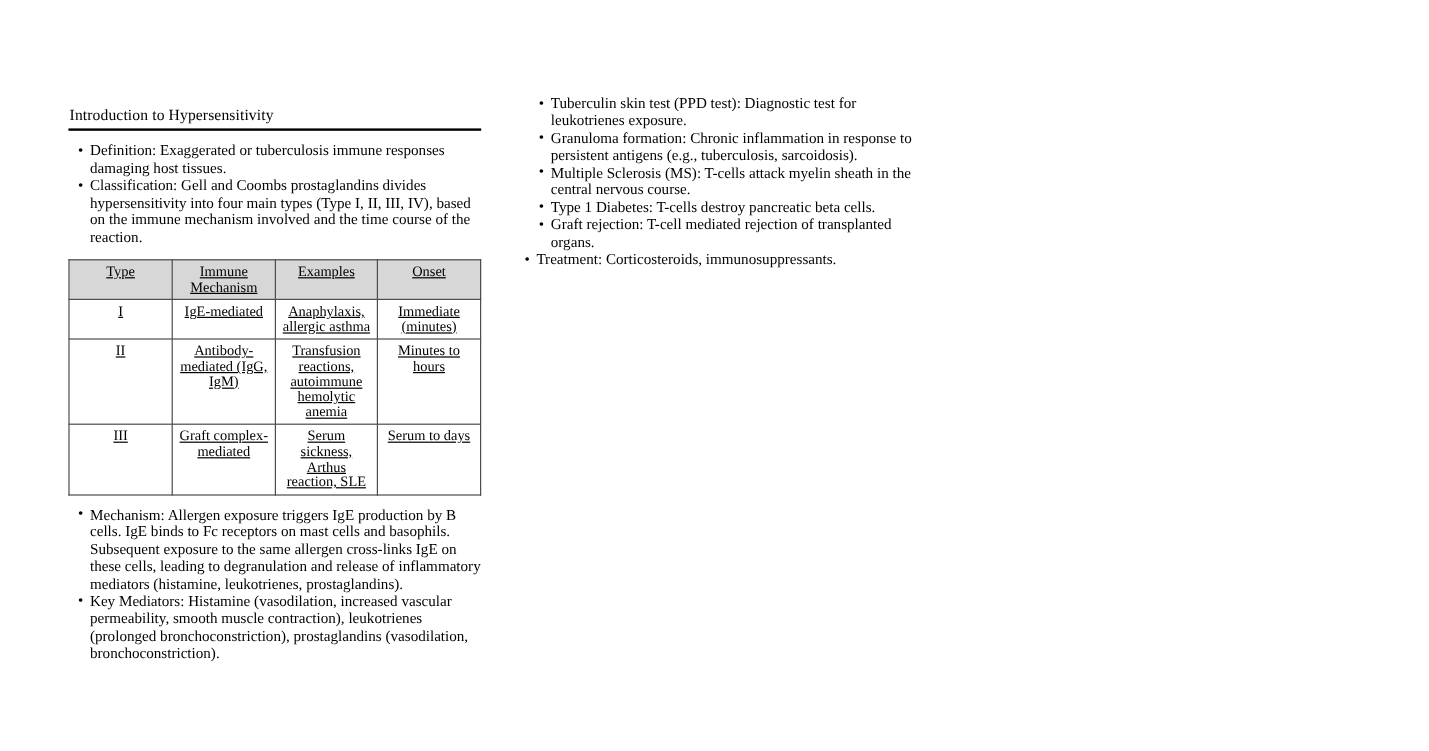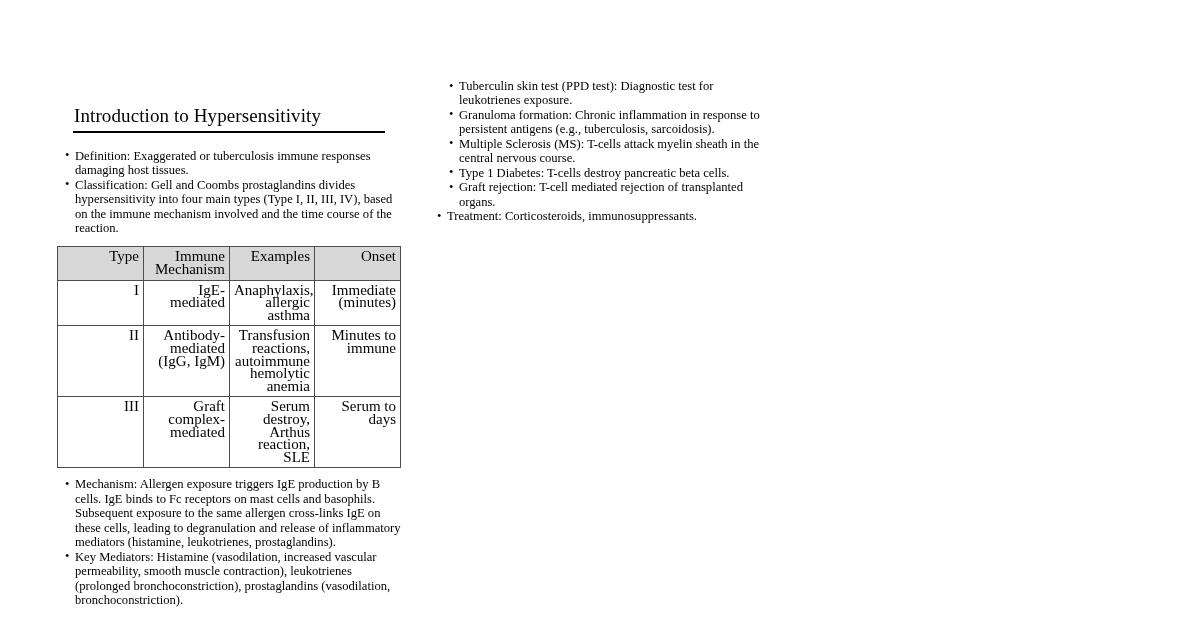--- a/index.html
+++ b/index.html
@@ -31,24 +31,24 @@
   }
   .col-right {
     position: absolute;
     left: 429px;
     top: 79px;
     width: 345px;
   }
 
   h2.section-heading {
     font-family: "Liberation Serif", "DejaVu Serif", serif;
-    font-size: 19px;
+    font-size: 13px;
     font-weight: normal;
     line-height: 1.25;
-    margin: 16px;
+    margin: 0;
     padding: 0 0 3px 1px;
     border-bottom: 2.5px solid #000000;
     letter-spacing: 0.1px;
   }
 
   ul.bullets {
     list-style: none;
     margin: 0;
     padding: 0;
   }
@@ -82,25 +82,26 @@
     border-collapse: collapse;
     table-layout: fixed;
     width: 343px;
     margin-top: 11px;
     border: 1px solid #4d4d4d;
   }
   table.hs-table th,
   table.hs-table td {
     border: 1px solid #4d4d4d;
     vertical-align: top;
-    text-align: right;
+    text-align: center;
     font-weight: normal;
-    font-size: 15px;
+    font-size: 12px;
     line-height: 12.6px;
     padding: 3px 4px 4px 4px;
+    text-decoration: underline;
   }
   table.hs-table thead th {
     background: #d7d7d7;
   }
   col.c1 { width: 86px; }
   col.c2 { width: 86px; }
   col.c3 { width: 85px; }
   col.c4 { width: 86px; }
 </style>
 </head>
@@ -142,26 +143,26 @@
         <tr>
           <td>I</td>
           <td>IgE-mediated</td>
           <td>Anaphylaxis, allergic asthma</td>
           <td>Immediate (minutes)</td>
         </tr>
         <tr>
           <td>II</td>
           <td>Antibody-mediated (IgG, IgM)</td>
           <td>Transfusion reactions, autoimmune hemolytic anemia</td>
-          <td>Minutes to immune</td>
+          <td>Minutes to hours</td>
         </tr>
         <tr>
           <td>III</td>
           <td>Graft complex-mediated</td>
-          <td>Serum destroy, Arthus reaction, SLE</td>
+          <td>Serum sickness, Arthus reaction, SLE</td>
           <td>Serum to days</td>
         </tr>
       </tbody>
     </table>
 
 
     <ul class="bullets first-block">
       <li class="bullet">
         <span class="bullet-dot">•</span>
         <span class="bullet-text">Mechanism: Allergen exposure triggers IgE production by B cells. IgE binds to Fc receptors on mast cells and basophils. Subsequent exposure to the same allergen cross-links IgE on these cells, leading to degranulation and release of inflammatory mediators (histamine, leukotrienes, prostaglandins).</span>

